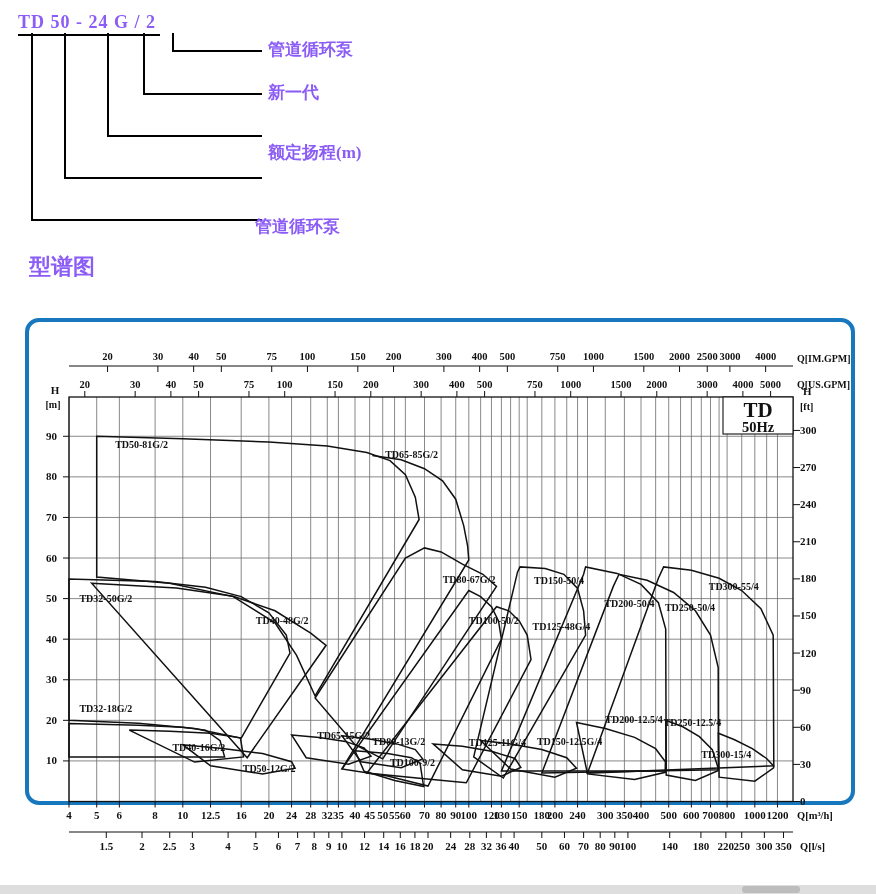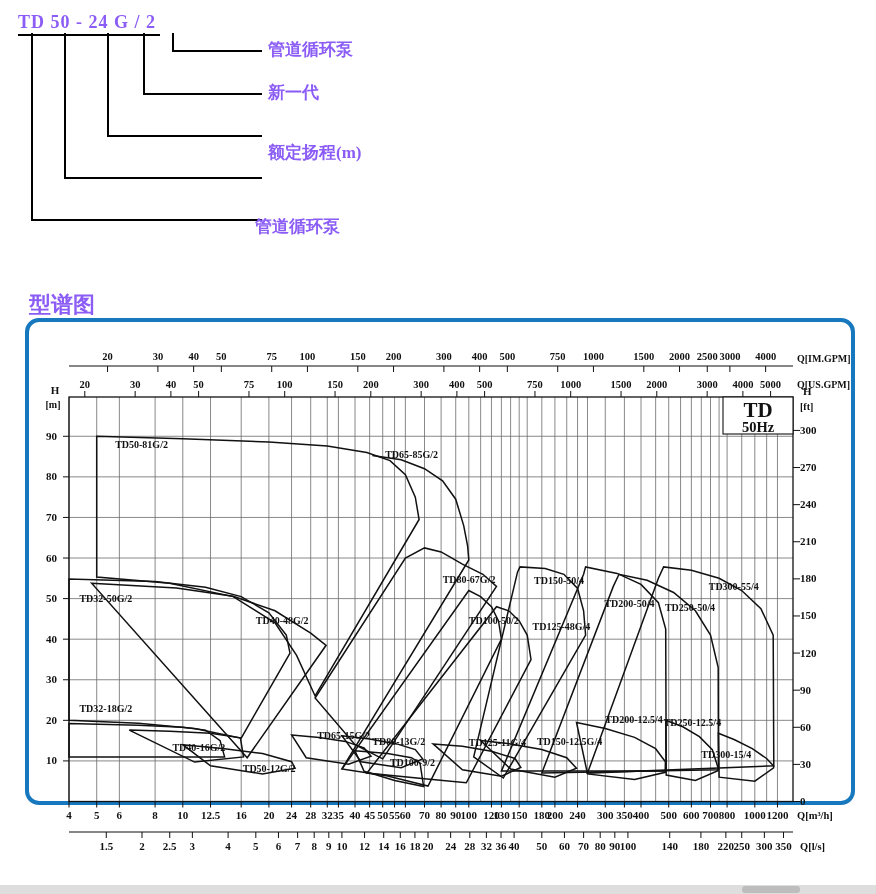--- a/index.html
+++ b/index.html
@@ -8,21 +8,21 @@
   
   .nomen{position:absolute;left:0;top:0;width:876px;height:240px;}
   .code{position:absolute;left:18px;top:12px;font-size:18px;font-weight:bold;
         letter-spacing:1px;border-bottom:2px solid #000;padding:0 4px 1px 0;}
   .vline{position:absolute;width:2px;background:#000;}
   .hline{position:absolute;height:2px;background:#000;}
   .nlabel{position:absolute;font-size:17px;font-weight:bold;white-space:nowrap;
           font-family:"Liberation Serif","DejaVu Serif",serif;}
   
   .sect{position:absolute;left:29px;top:252px;font-size:22px;font-weight:bold;
-        font-family:"Liberation Sans","DejaVu Sans",sans-serif;margin-top:38px;}
+        font-family:"Liberation Sans","DejaVu Sans",sans-serif;}
   
   .frame{position:absolute;left:25px;top:318px;width:830px;height:487px;box-sizing:border-box;
          border:4px solid #1778be;border-radius:14px;background:#fff;}
   .frame svg{display:block;}
   
   .bstrip{position:absolute;left:0;top:885px;width:876px;height:9px;background:#dedede;}
   .bthumb{position:absolute;left:742px;top:886px;width:58px;height:7px;background:#bdbdbd;border-radius:3px;}
   text{font-family:"Liberation Serif","DejaVu Serif",serif;}
 </style>
 </head>

